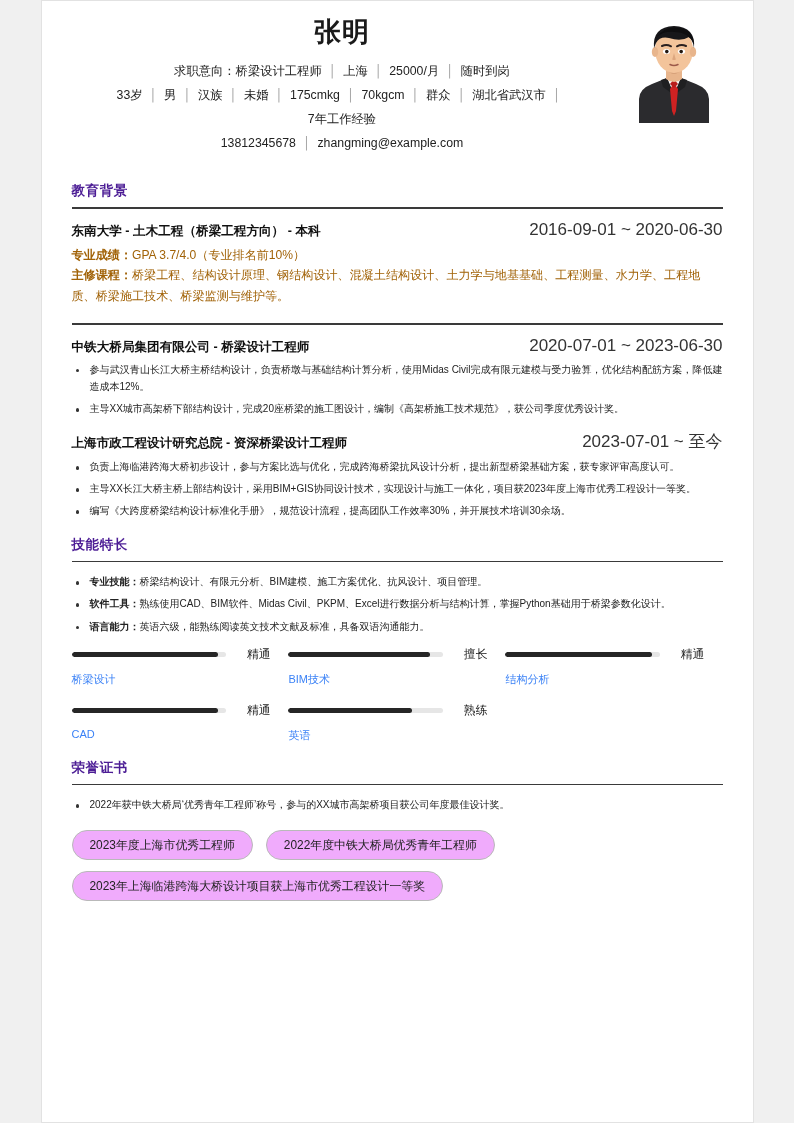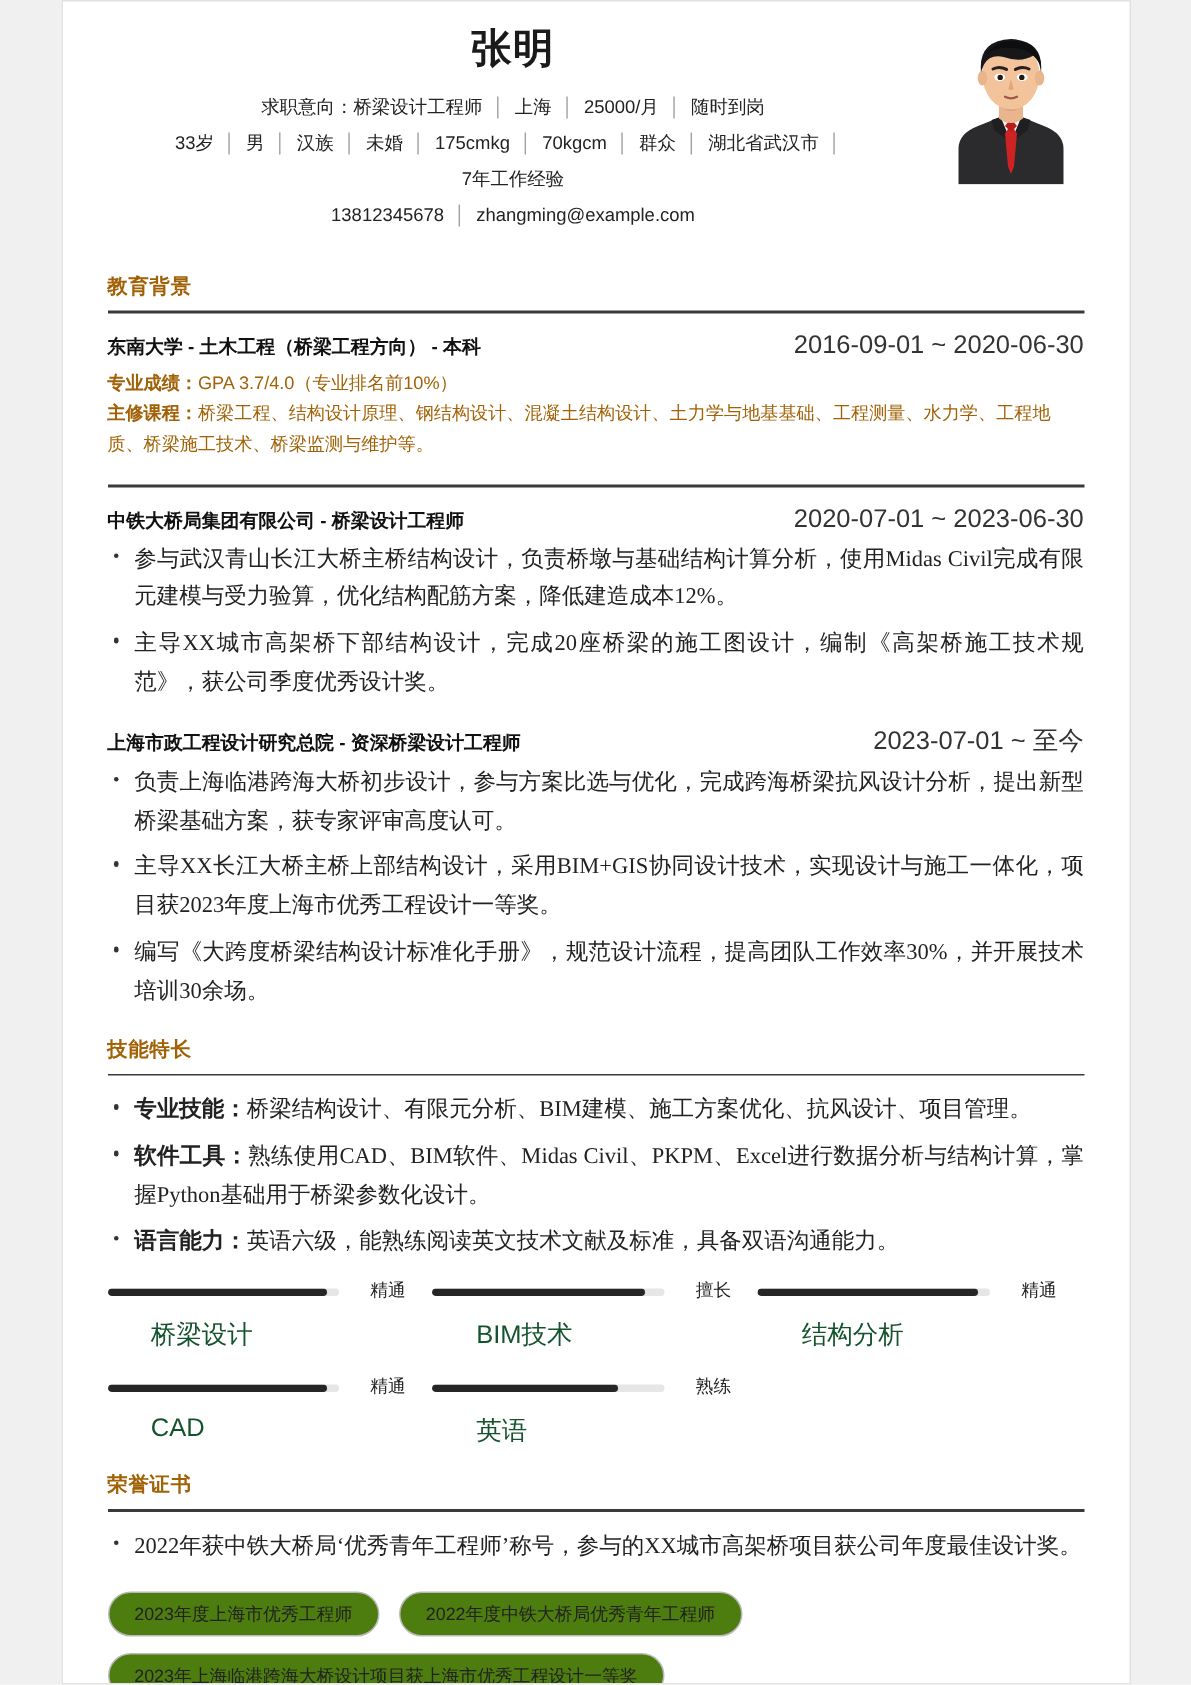--- a/index.html
+++ b/index.html
@@ -65,21 +65,21 @@
     overflow: hidden;
     background: #fff;
   }
   .avatar svg { display: block; }
 
   
   .section { margin-top: 16px; }
   .section-title {
     font-size: 13.5px;
     font-weight: bold;
-    color: #a16207;
+    color: #4c1d95;
     padding: 0 0 7px 0;
     letter-spacing: 0.6px;
   }
   .section-rule {
     height: 1.6px;
     background: #3a3a3a;
     width: 100%;
     margin-bottom: 11px;
   }
 
@@ -112,26 +112,25 @@
 
   
   ul.bullets {
     list-style: none;
     margin: 4px 0 0 0;
     padding: 0;
   }
   ul.bullets > li {
     position: relative;
     padding-left: 18px;
-    font-size: 15px;
+    font-size: 10px;
     line-height: 1.72;
     margin-bottom: 5px;
     color: #222;
     text-align: justify;
-    font-family: Liberation Serif, serif;
   }
   ul.bullets > li:before {
     content: "";
     position: absolute;
     left: 4px;
     top: 8px;
     width: 3.6px;
     height: 3.6px;
     border-radius: 50%;
     background: #333;
@@ -168,41 +167,40 @@
     background: #262626;
     border-radius: 3px;
   }
   .bar-level {
     font-size: 11.8px;
     color: #222;
     white-space: nowrap;
     margin-left: 12px;
   }
   .bar-name {
-    font-size: 17px;
-    color: #14532d;
+    font-size: 11px;
+    color: #3b82f6;
     margin-top: 9px;
-    margin-left: 29px;
   }
 
   
   .tags {
     margin-top: 16px;
     display: flex;
     flex-wrap: wrap;
     gap: 11px 13px;
     max-width: 700px;
   }
   .tag {
     border: 1px solid #b9b9b9;
     border-radius: 18px;
     padding: 7px 17px;
     font-size: 11.9px;
     color: #222;
-    background: #4d7c0f;
+    background: #f0abfc;
     white-space: nowrap;
     line-height: 1.2;
   }
 </style>
 </head>
 <body>
 
 <div class="page">
 
   <div class="header">

